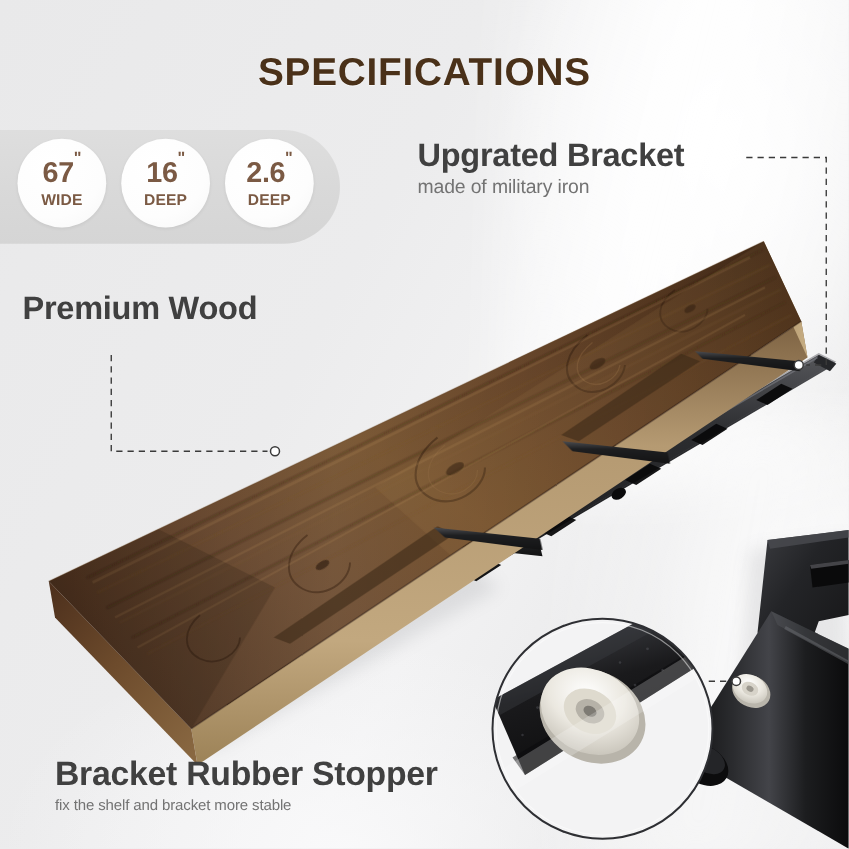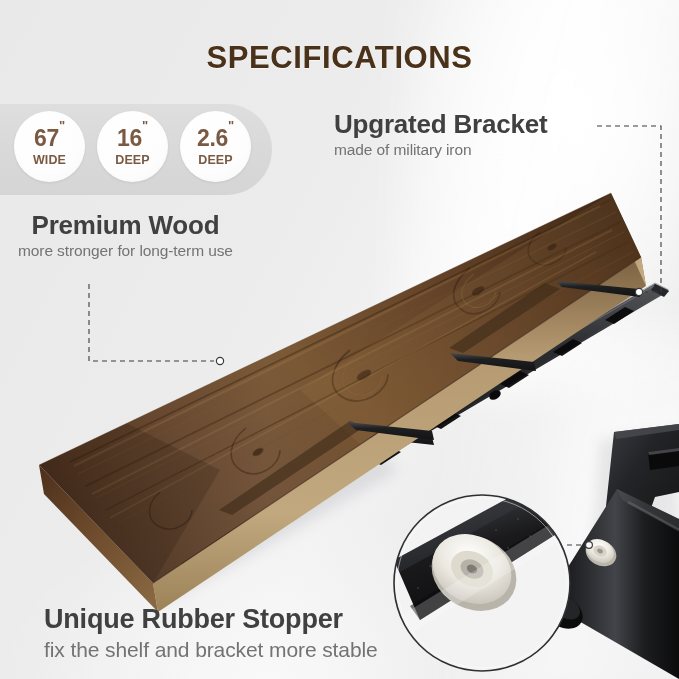--- a/index.html
+++ b/index.html
@@ -69,24 +69,24 @@
   .callout{ position:absolute; }
   .callout .ct{
     font-size:26px; font-weight:600; color:#404040; line-height:1.08;
     letter-spacing:-.2px;
   }
   .callout .cs{
     font-size:15.5px; color:#737373; line-height:1.2; margin-top:3px;
     letter-spacing:-.1px;
   }
   #callout-bracket{ left:334px; top:110px; }
-  #callout-wood{ left:18px; top:211px;text-align:center; }
+  #callout-wood{ left:18px; top:232px; }
   #callout-stopper{ left:44px; top:605px; }
   #callout-stopper .ct{ font-size:27px; }
-  #callout-stopper .cs{ font-size:21px;text-align:center; }
+  #callout-stopper .cs{ font-size:12px; }
 
   
   svg.overlay{ position:absolute; inset:0; width:679px; height:679px; }
 </style>
 </head>
 <body>
 
 <div id="stage">
 
   <div class="bg-base"></div>
@@ -392,21 +392,20 @@
     </div>
   </div>
 
   <div class="callout" id="callout-bracket">
     <div class="ct">Upgrated Bracket</div>
     <div class="cs">made of military iron</div>
   </div>
 
   <div class="callout" id="callout-wood">
     <div class="ct">Premium Wood</div>
-    <div class="cs">more stronger for long-term use</div>
   </div>
 
   <div class="callout" id="callout-stopper">
-    <div class="ct">Unique Rubber Stopper</div>
+    <div class="ct">Bracket Rubber Stopper</div>
     <div class="cs">fix the shelf and bracket more stable</div>
   </div>
 
 </div>
 
 </body></html>

